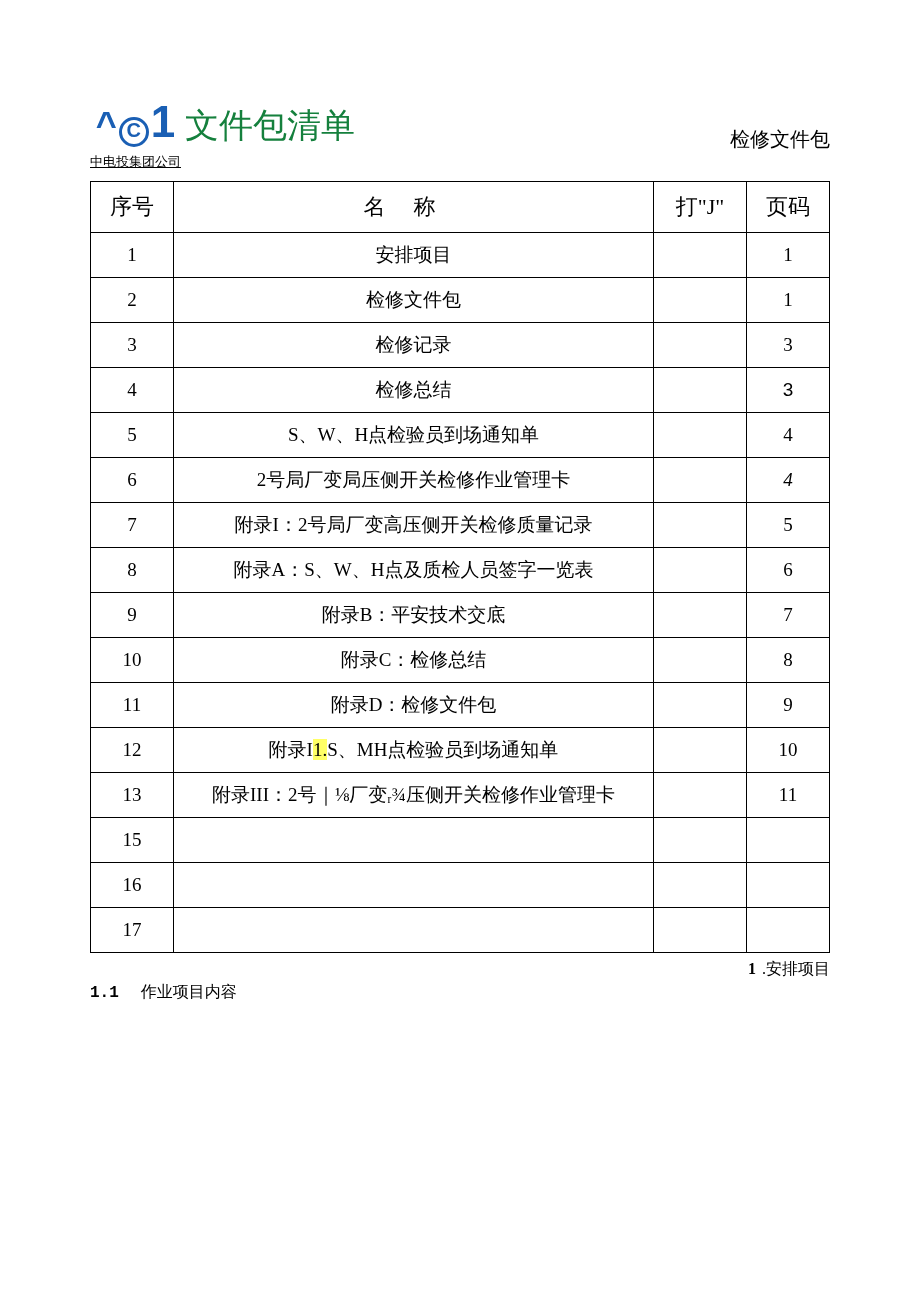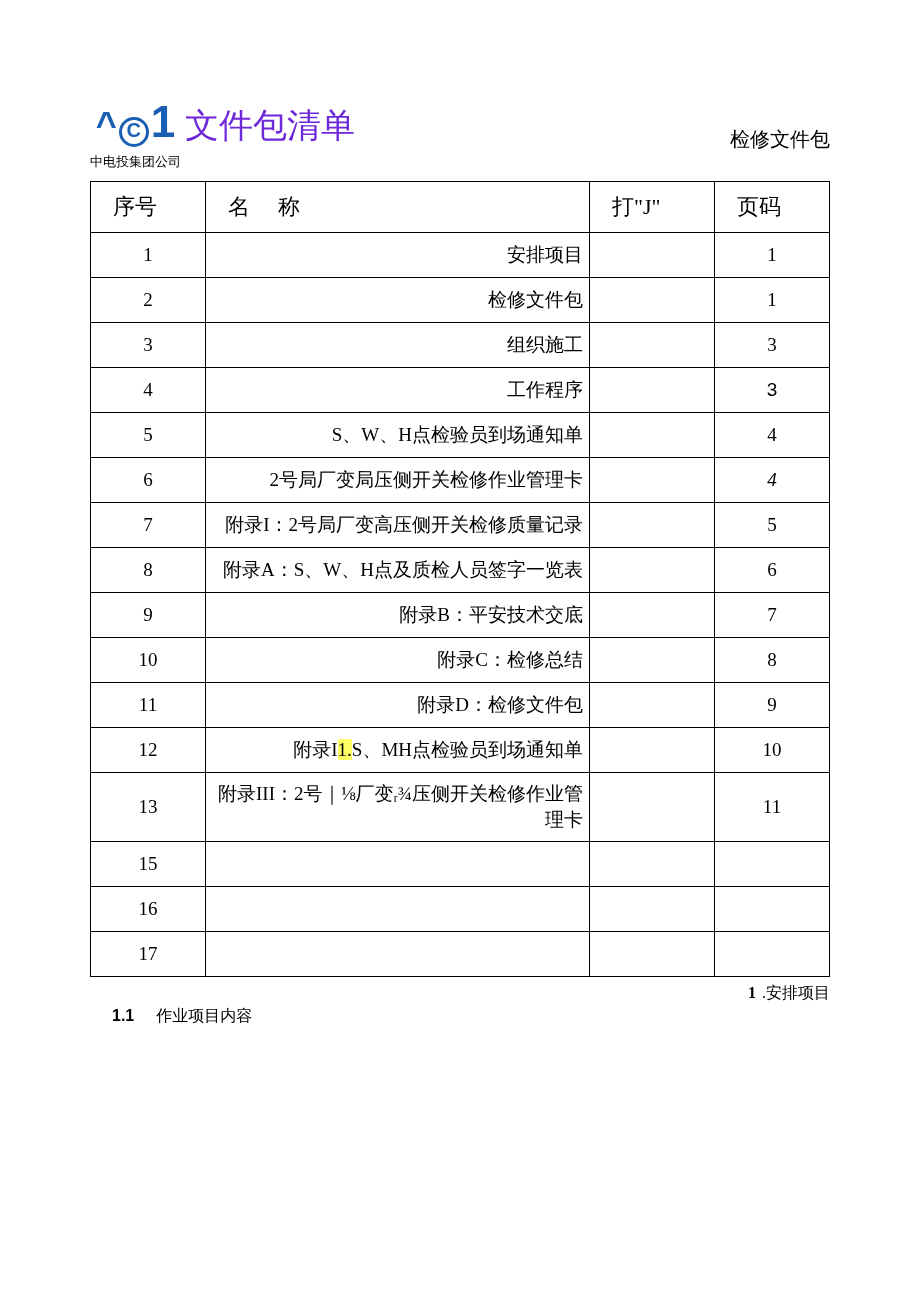--- a/index.html
+++ b/index.html
@@ -57,24 +57,25 @@
     font-size: 44px;
     font-family: Arial, sans-serif;
     line-height: 1;
     margin-left: 2px;
   }
   .logo-sub {
     font-size: 13px;
     color: #000;
     margin-top: 6px;
     font-family: "SimSun", serif;
+    text-decoration: underline;
   }
   .title {
     font-size: 34px;
-    color: #6d28d9;
+    color: #15803d;
     margin-left: 4px;
     position: relative;
     top: -22px;
   }
   .right-label {
     font-size: 20px;
     color: #000;
     margin-left: auto;
     position: relative;
     top: -18px;
@@ -86,39 +87,39 @@
   }
   table.listing th, table.listing td {
     border: 1px solid #000;
     padding: 8px 6px;
     font-size: 19px;
     vertical-align: middle;
     height: 28px;
   }
   table.listing th {
     font-weight: normal;
-    text-align: left;
+    text-align: center;
     font-size: 22px;
-    padding: 10px 22px;
+    padding: 10px 6px;
   }
   .col-seq { width: 70px; text-align: center; }
-  .col-name { text-align: right; padding-left: 6px; }
+  .col-name { text-align: center; padding-left: 6px; }
   .col-check { width: 80px; text-align: center; }
   .col-page { width: 70px; text-align: center; }
   .th-name { letter-spacing: 28px; text-align: center; padding-left: 30px; }
   .hl { background: #ffff66; }
   .italic { font-style: italic; font-family: "Times New Roman", serif; }
   .sans3 { font-family: Arial, sans-serif; font-size: 21px; }
   .footer {
     margin-top: 6px;
     font-size: 16px;
   }
   .footer .line1 { margin-bottom: 2px; text-align: right; }
   .footer .n { font-family: "Times New Roman", serif; font-weight: bold; margin-right: 6px; }
-  .footer .n2 { font-family: Liberation Sans, sans-serif; font-weight: bold; margin-right: 22px; margin-left: 22px; }
+  .footer .n2 { font-family: Liberation Mono, monospace; font-weight: bold; margin-right: 22px; }
 </style>
 </head>
 <body>
 
 <div class="page">
 
   <div class="header">
     <div class="logo-block">
       <div class="logo-row">
         <span class="logo-caret">^</span>
@@ -148,27 +149,27 @@
           <td class="col-page">1</td>
         </tr>
         <tr>
           <td class="col-seq">2</td>
           <td class="col-name">检修文件包</td>
           <td class="col-check"></td>
           <td class="col-page">1</td>
         </tr>
         <tr>
           <td class="col-seq">3</td>
-          <td class="col-name">组织施工</td>
+          <td class="col-name">检修记录</td>
           <td class="col-check"></td>
           <td class="col-page">3</td>
         </tr>
         <tr>
           <td class="col-seq">4</td>
-          <td class="col-name">工作程序</td>
+          <td class="col-name">检修总结</td>
           <td class="col-check"></td>
           <td class="col-page sans3">3</td>
         </tr>
         <tr>
           <td class="col-seq">5</td>
           <td class="col-name">S、W、H点检验员到场通知单</td>
           <td class="col-check"></td>
           <td class="col-page">4</td>
         </tr>
         <tr>

